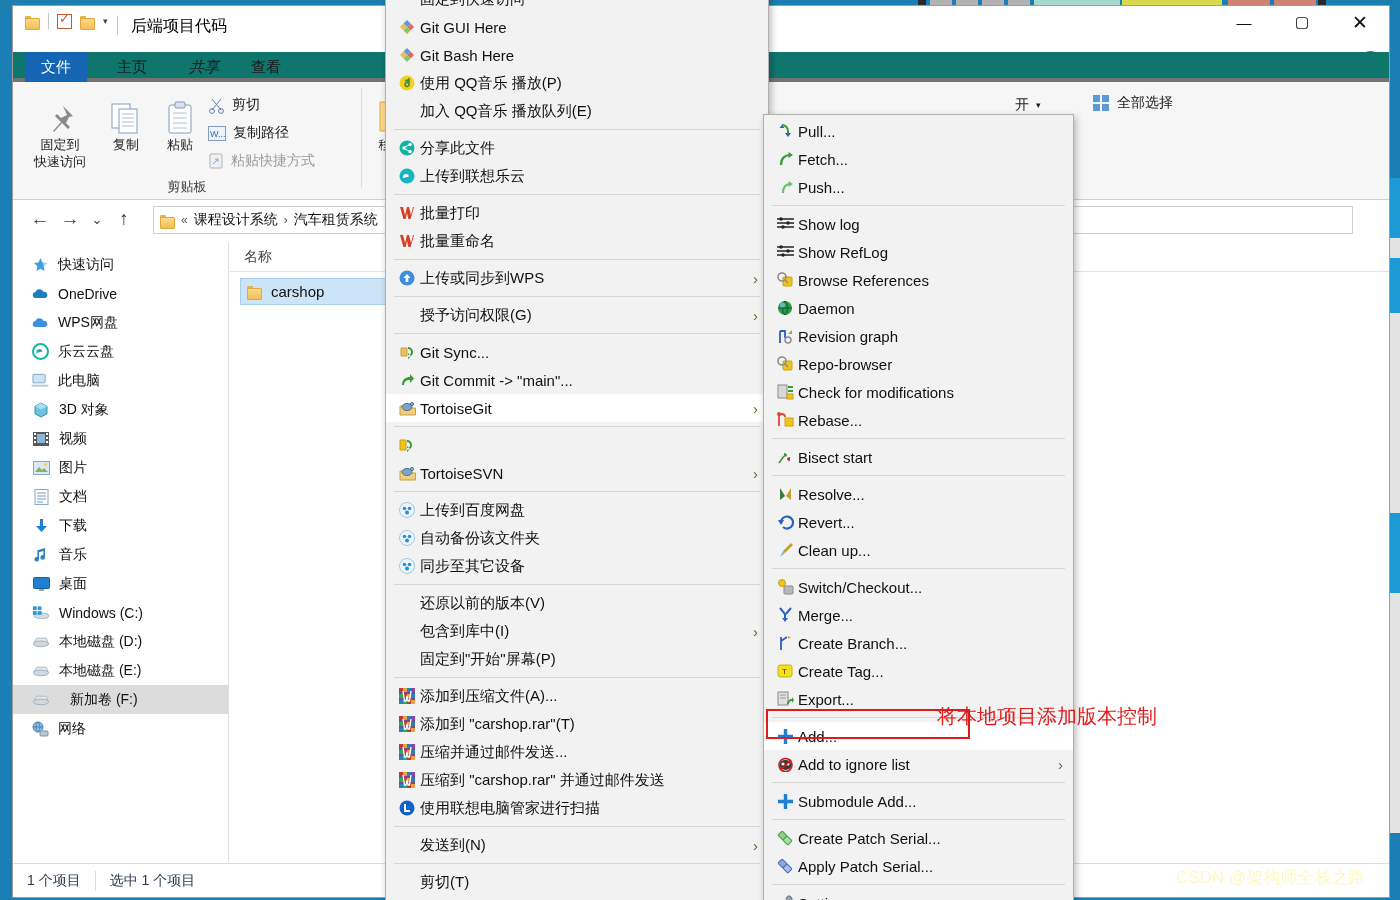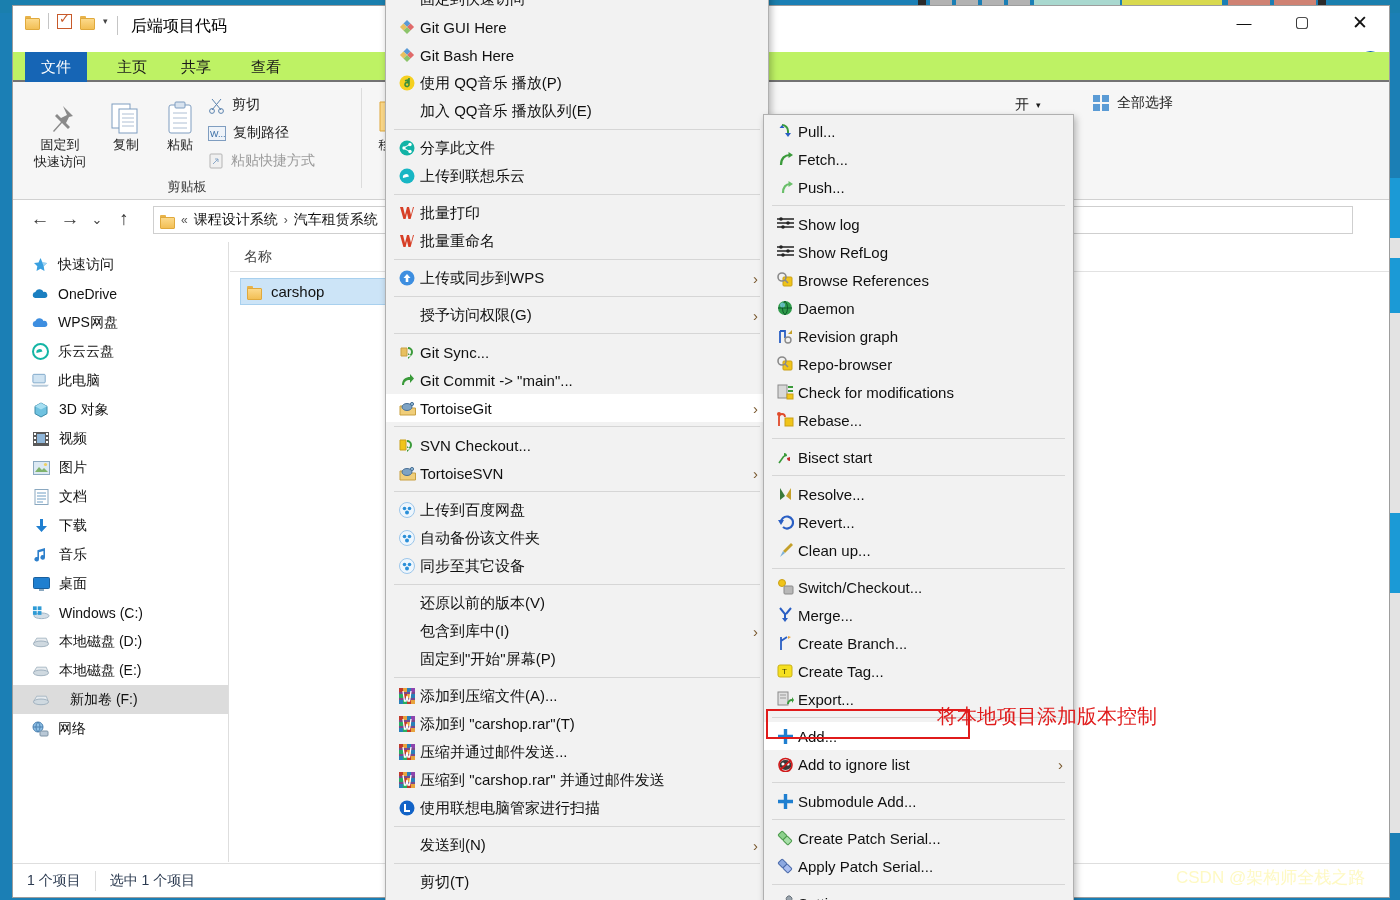--- a/index.html
+++ b/index.html
@@ -79,22 +79,22 @@
   }
   .chev-up { font-size: 14px; color:#222; }
   .help-ico {
     width: 21px; height: 21px; border-radius: 50%;
     background: #1262b3; color: #fff; font-size: 14px; font-weight: bold;
     display:flex; align-items:center; justify-content:center;
   }
 
   
   #tabs {
-    position: relative; height: 30px; background:#bef264;
-    border-bottom: 2px solid #737373;
+    position: relative; height: 30px; background:#0f766e;
+    border-bottom: 4px solid #737373;
   }
   .tab {
     position:absolute; top:0; height:30px; display:flex; align-items:center;
     justify-content:center; font-size:15px; color:#1a1a1a; padding: 0 16px;
   }
   .tab.file {
     left: 12px; width: 62px; background: #1665b5; color:#fff; height: 31px;
   }
 
   
@@ -260,21 +260,21 @@
       </div>
       <div class="helpzone">
         <span class="chev-up">︿</span>
         <span class="help-ico">?</span>
       </div>
     </div>
 
     <div id="tabs">
         <div class="tab file">文件</div>
         <div class="tab" style="left: 88px;">主页</div>
-        <div class="tab" style="left: 152px;">共享</div>
+        <div class="tab" style="left: 160px; font-style: italic;">共享</div>
         <div class="tab" style="left: 222px;">查看</div>
       </div>
 
     <div id="ribbon">
 
       <div class="rgroup" style="left:0;width:348px;">
         <div class="bigbtn" style="left:16px;">
           <div class="gi">
             <svg width="34" height="34" viewBox="0 0 34 34">
               <g fill="#8a8a8a">
@@ -725,21 +725,20 @@
         <span class="arrow">›</span>
       </div>
       <div class="msep"></div>
       <div class="mi">
         <span class="mico">
           <svg width="16" height="16" viewBox="0 0 16 16">
             <path d="M1 3 h6 v10 h-6z" fill="#f0c419" stroke="#c9a018"></path>
             <path d="M8 3 a5 5 0 0 1 0 10 l0 2 3-3 -3-3 0 2 a3 3 0 0 0 0-6z" fill="#3a9a3a"></path>
           </svg>
         </span>
-        <span class="mlbl">SVN Checkout...</span>
       </div>
       <div class="mi">
         <span class="mico">
           <svg width="17" height="16" viewBox="0 0 17 16">
             <path d="M1 6 h6 l1.5 2 h8 v7 h-15.5z" fill="#f0ce7a" stroke="#c9a040"></path>
             <ellipse cx="8" cy="7" rx="5" ry="3.5" fill="#7ea3c4" stroke="#4a7096"></ellipse>
             <circle cx="13" cy="4" r="1.6" fill="#8fb8d6" stroke="#4a7096"></circle>
           </svg>
         </span>
         <span class="mlbl">TortoiseSVN</span>

